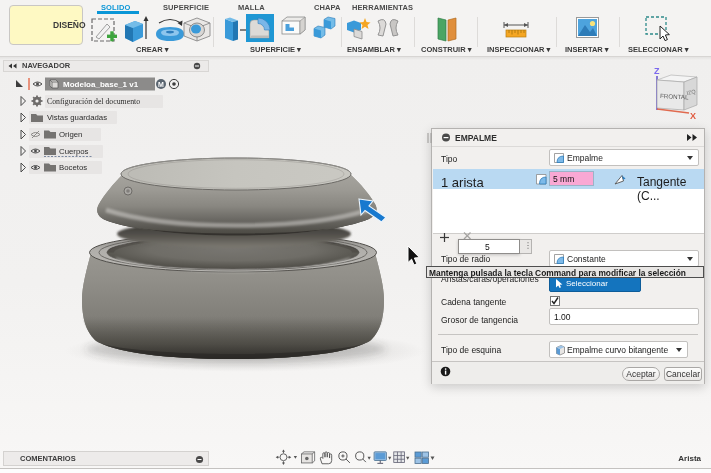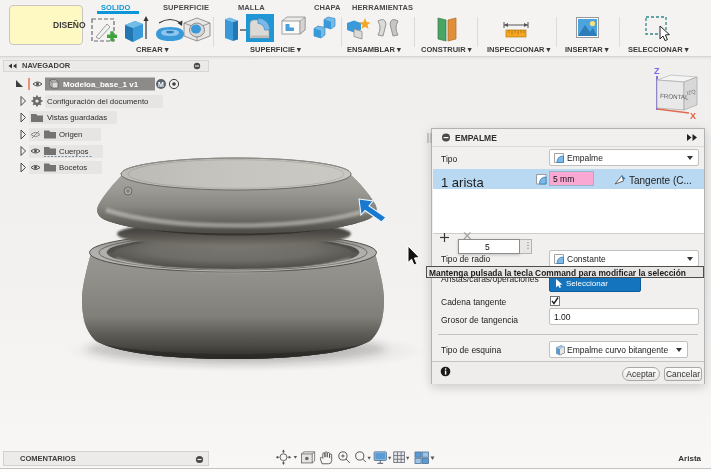--- a/index.html
+++ b/index.html
@@ -359,21 +359,21 @@
 
       <g stroke="#4c4c4c" stroke-width="1" fill="none">
         <path d="M 31,167.5 Q 35.5,163.5 40,167.5 Q 35.5,171.5 31,167.5 Z"></path>
       </g>
       <circle cx="35.5" cy="167.5" r="1.4" fill="#4c4c4c"></circle>
 
       <g stroke="#7a88a0" stroke-width="1" stroke-dasharray="2,1.5">
         <line x1="44" y1="156.5" x2="92" y2="156.5"></line>
       </g>
     </svg>
-    <div class="nrow" style="left:47px;top:94.5px;">Configuración del documento</div>
+    <div class="nrow" style="left:47px;top:94.5px;font-family:Liberation Serif, serif;">Configuración del documento</div>
     <div class="nrow" style="left:47px;top:111px;">Vistas guardadas</div>
     <div class="nrow" style="left:59px;top:128px;">Origen</div>
     <div class="nrow" style="left:59px;top:144.5px;">Cuerpos</div>
     <div class="nrow" style="left:59px;top:161px;">Bocetos</div>
   </div>
 
   <div id="dlg" class="abs">
     <svg class="abs" width="8" height="12" style="left:-6px;top:3px;" xmlns="http://www.w3.org/2000/svg">
       <line x1="2" y1="1" x2="2" y2="11" stroke="#9a9896" stroke-width="1"></line>
       <line x1="5" y1="1" x2="5" y2="11" stroke="#9a9896" stroke-width="1"></line>
@@ -406,21 +406,21 @@
         <path d="M 1.5,1.5 L 11,1.5 L 11,11 L 1.5,11 Z" fill="#fff" stroke="#8a8a8a" stroke-width="0.8"></path>
         <path d="M 11,11 L 11,4 Q 4.5,4 4.5,11 Z" fill="#7db9e8" stroke="#2d7dbd" stroke-width="0.8"></path>
       </svg>
       <div class="abs" style="left:116px;top:2px;width:45px;height:15px;background:#f9a8d4;border:1px solid #9ab4c8;box-sizing:border-box;">
         <span class="abs" style="left:3px;top:2px;font-size:8.5px;color:#111;">5 mm</span>
       </div>
       <svg class="abs" width="14" height="14" style="left:180px;top:3px;" xmlns="http://www.w3.org/2000/svg">
         <path d="M 2,12 L 9,3.5 L 10.5,9 Z" fill="#fff" stroke="#555" stroke-width="0.9"></path>
         <path d="M 9,3.5 L 12.5,6.5 L 10.2,7.8 Z" fill="#2d7dbd"></path>
       </svg>
-      <span class="abs" style="left:196px;top:6px;font-size:10px;color:#1c1c1c;">Tangente (C...</span>
+      <span class="abs" style="left:204px;top:6px;font-size:12px;color:#1c1c1c;">Tangente (C...</span>
     </div>
 
     <svg class="abs" width="60" height="14" style="left:8px;top:103px;" xmlns="http://www.w3.org/2000/svg">
       <g stroke="#3a3a3a" stroke-width="1.2">
           <line x1="4.5" y1="1" x2="4.5" y2="10"></line>
           <line x1="0" y1="5.5" x2="9" y2="5.5"></line>
         </g>
       <g stroke="#a6a4a2" stroke-width="1.2">
           <line x1="24" y1="0.5" x2="30.5" y2="7"></line>
           <line x1="30.5" y1="0.5" x2="24" y2="7"></line>

